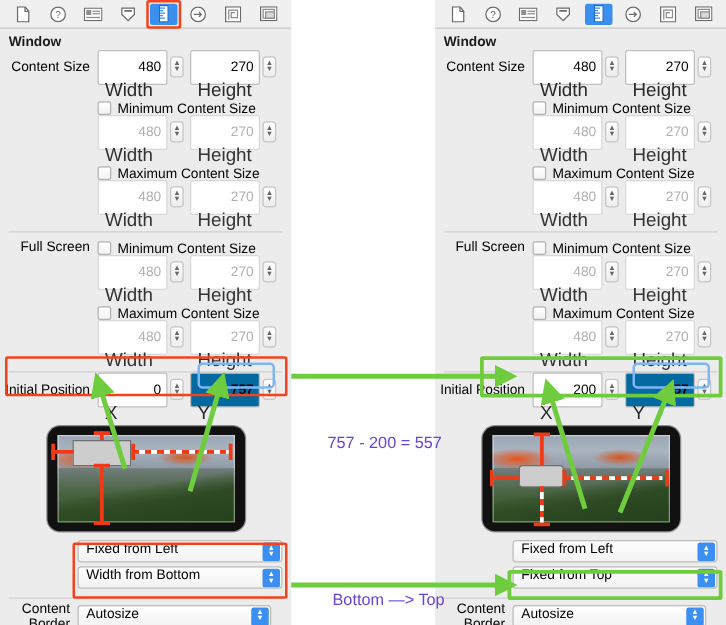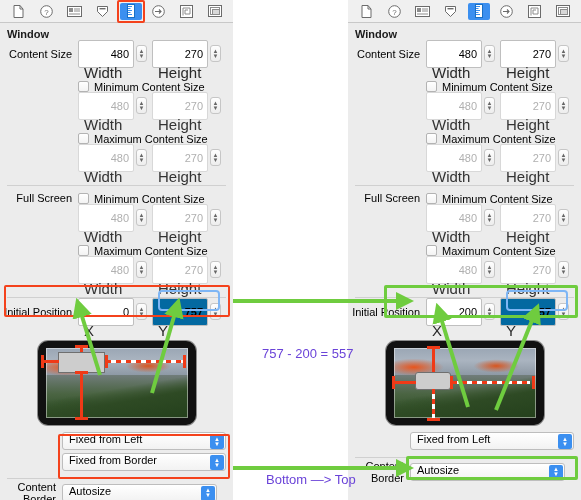--- a/index.html
+++ b/index.html
@@ -470,21 +470,21 @@
 
   <div style="padding:7px 7px 0 62px;">
     <div class="popup">
       <span>Fixed from Left</span>
       <span class="arrows">
           <span>▲</span>
           <span>▼</span>
         </span>
     </div>
     <div class="popup" style="margin-top:3px;">
-      <span>Fixed from Border</span>
+      <span>Width from Bottom</span>
       <span class="arrows">
           <span>▲</span>
           <span>▼</span>
         </span>
     </div>
   </div>
 
   <div class="divider" style="margin-top:7px;"></div>
 
   <div class="row">
@@ -736,20 +736,27 @@
   </div>
 
   <div style="padding:7px 7px 0 62px;">
     <div class="popup">
       <span>Fixed from Left</span>
       <span class="arrows">
           <span>▲</span>
           <span>▼</span>
         </span>
     </div>
+    <div class="popup" style="margin-top:3px;">
+      <span>Fixed from Top</span>
+      <span class="arrows">
+          <span>▲</span>
+          <span>▼</span>
+        </span>
+    </div>
   </div>
 
   <div class="divider" style="margin-top:7px;"></div>
 
   <div class="row">
     <div class="lbl-right" style="width:62px;">Content Border</div>
     <div class="popup" style="width:155px;">
       <span>Autosize</span>
       <span class="arrows">
           <span>▲</span>

